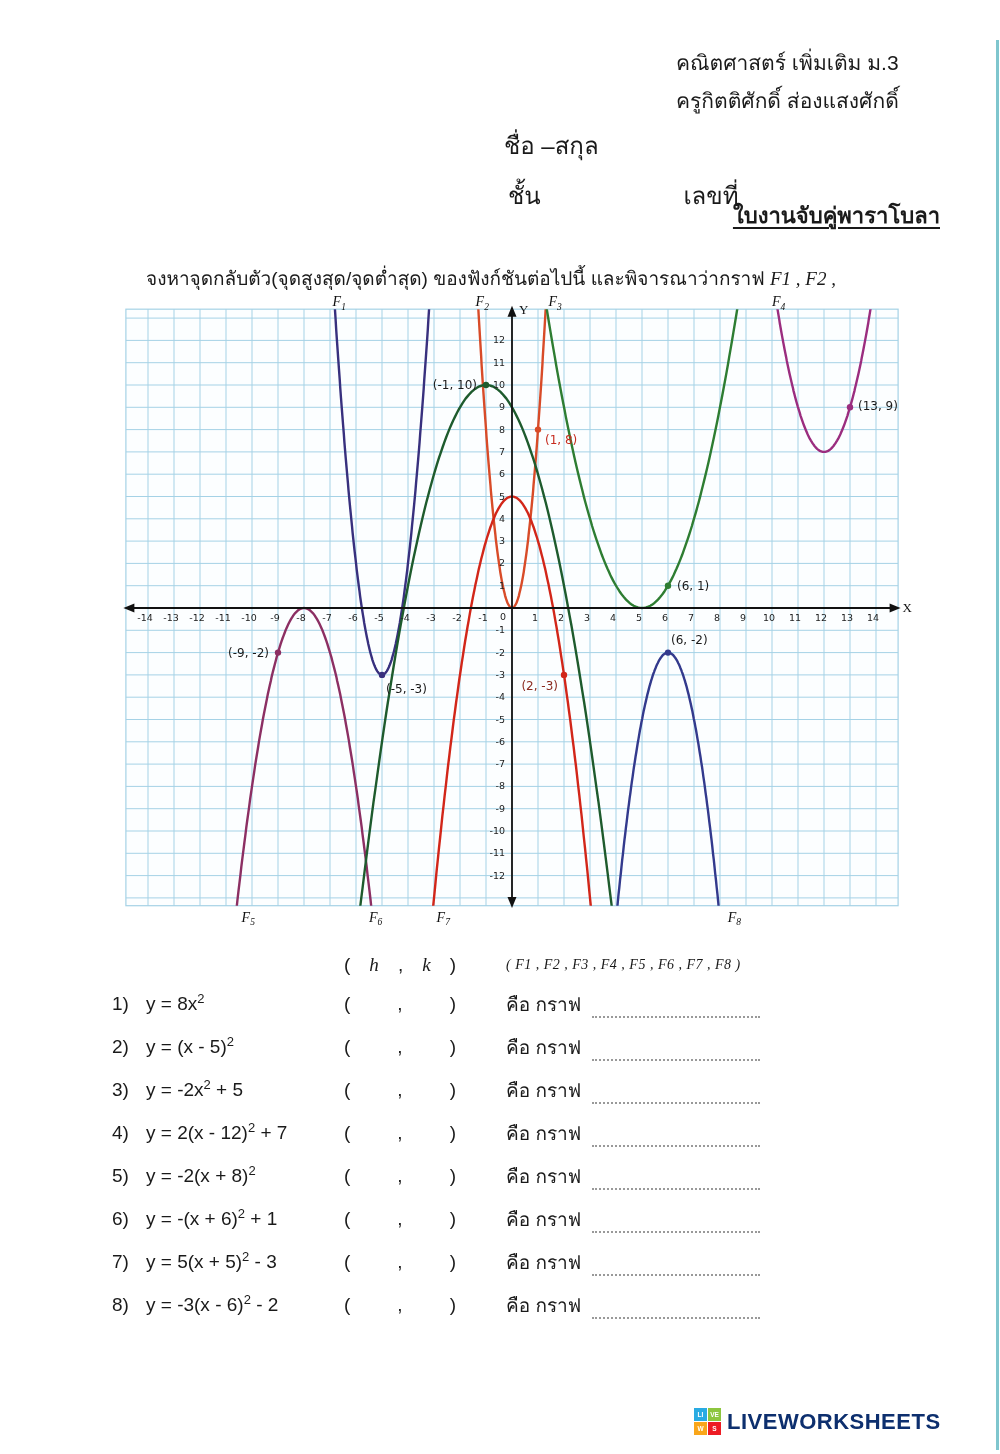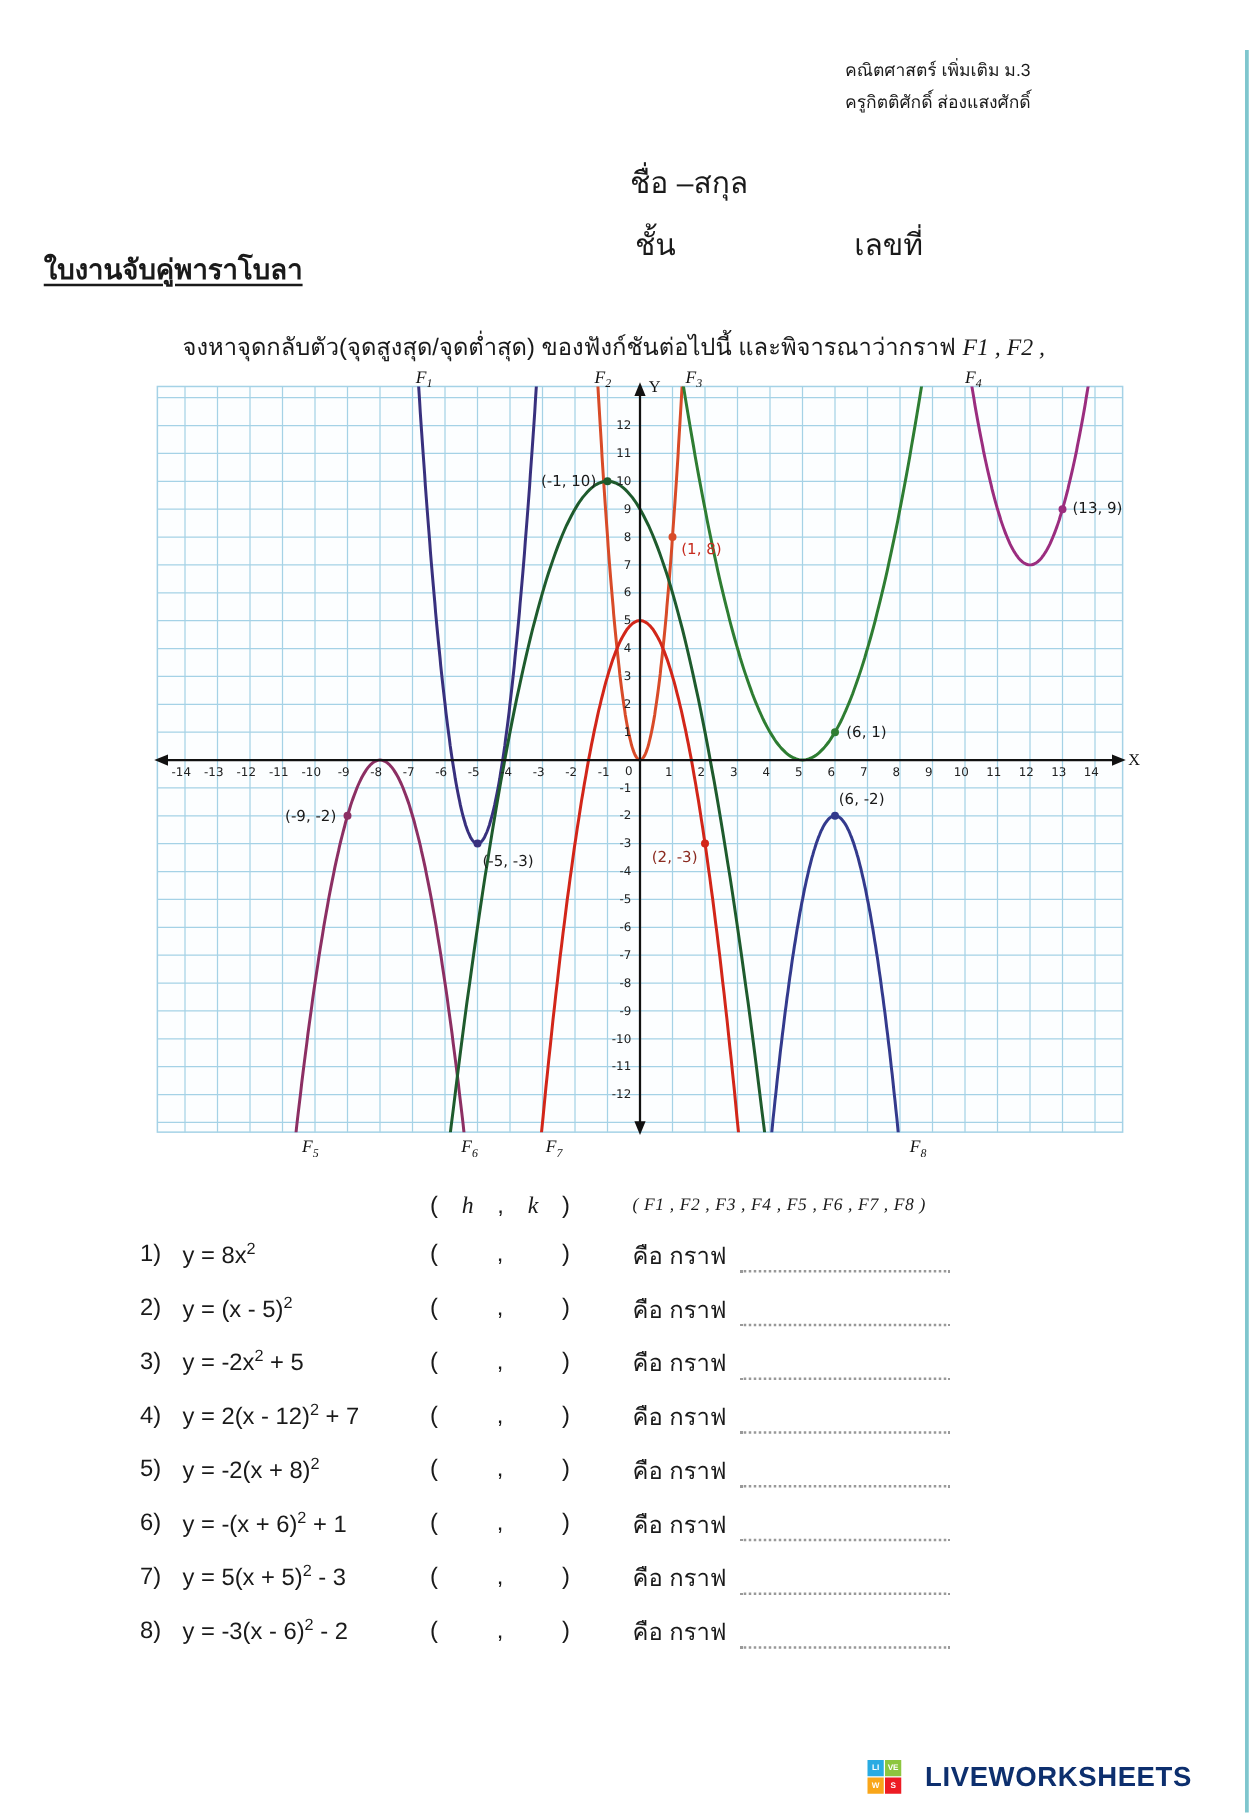--- a/index.html
+++ b/index.html
@@ -1,41 +1,41 @@
 <!DOCTYPE html>
 <html><head>
 <meta charset="utf-8">
 <style>
   html,body{margin:0;padding:0;background:#ffffff;}
   #page{
     position:relative;width:1000px;height:1454px;background:#ffffff;overflow:hidden;
     font-family:"Liberation Sans","DejaVu Sans",sans-serif;color:#1a1a1a;
   }
-  .hdr-right{position:absolute;top:44px;left:676px;font-size:14px;line-height:1.8;}
+  .hdr-right{position:absolute;top:44px;left:676px;font-size:21px;line-height:1.8;}
   .name-line{position:absolute;top:126px;left:504px;font-size:24px;}
   .class-line{position:absolute;top:176px;left:508px;font-size:24px;}
   .class-line .num-label{display:inline-block;margin-left:136px;}
-  .title-wrap{position:absolute;top:198px;left:0;width:940px;text-align:left;margin-left:35px;}
+  .title-wrap{position:absolute;top:198px;left:0;width:940px;text-align:right;}
   .title-wrap span{font-size:22px;font-weight:bold;text-decoration:underline;text-underline-offset:4px;}
   .instructions{position:absolute;top:233px;left:88px;width:840px;font-size:19px;line-height:1.55;margin-top:31px;}
   .instructions .l1{padding-left:58px;}
   .fser{font-family:"Liberation Serif","DejaVu Serif",serif;font-style:italic;}
   .graph-wrap{position:absolute;left:112px;top:292px;width:805px;height:650px;}
   .answers{position:absolute;left:112px;top:948px;width:790px;}
   .ans-header{display:flex;align-items:center;height:34px;}
   .hk-box{margin-left:220px;width:136px;box-sizing:border-box;padding:0 12px;display:flex;justify-content:space-between;font-size:19px;}
   .f-list{margin-left:38px;font-size:14px;letter-spacing:0.5px;}
   .prob-row{display:flex;align-items:center;height:43px;}
   .pnum{width:34px;font-size:19px;}
   .peq{width:186px;font-size:19px;}
   .peq sup{font-size:13px;}
   .pblank{width:136px;box-sizing:border-box;padding:0 12px;display:flex;justify-content:space-between;font-size:19px;}
   .pkue{margin-left:38px;width:86px;font-size:19px;}
   .pline{width:168px;height:26px;border-bottom:2px dotted #999;}
-  .footer{position:absolute;left:694px;top:1408px;display:flex;align-items:center;gap:19px;}
+  .footer{position:absolute;left:694px;top:1408px;display:flex;align-items:center;gap:6px;}
   .lw-icon{width:27px;height:27px;display:grid;grid-template-columns:13px 13px;grid-template-rows:13px 13px;gap:1px;}
   .lw-icon span{display:flex;align-items:center;justify-content:center;color:#fff;font-size:6.5px;font-weight:bold;}
   .lw-c0{background:#29abe2;} .lw-c1{background:#8dc63f;} .lw-c2{background:#f9a61a;} .lw-c3{background:#ed1c24;}
   .lw-text{font-size:22px;font-weight:800;color:#0d2f6e;letter-spacing:0.5px;}
   .page-edge{position:absolute;right:1px;top:40px;width:3px;height:1410px;background:#7fc6ce;}
 </style>
 </head>
 <body>
 
 <div id="page">

